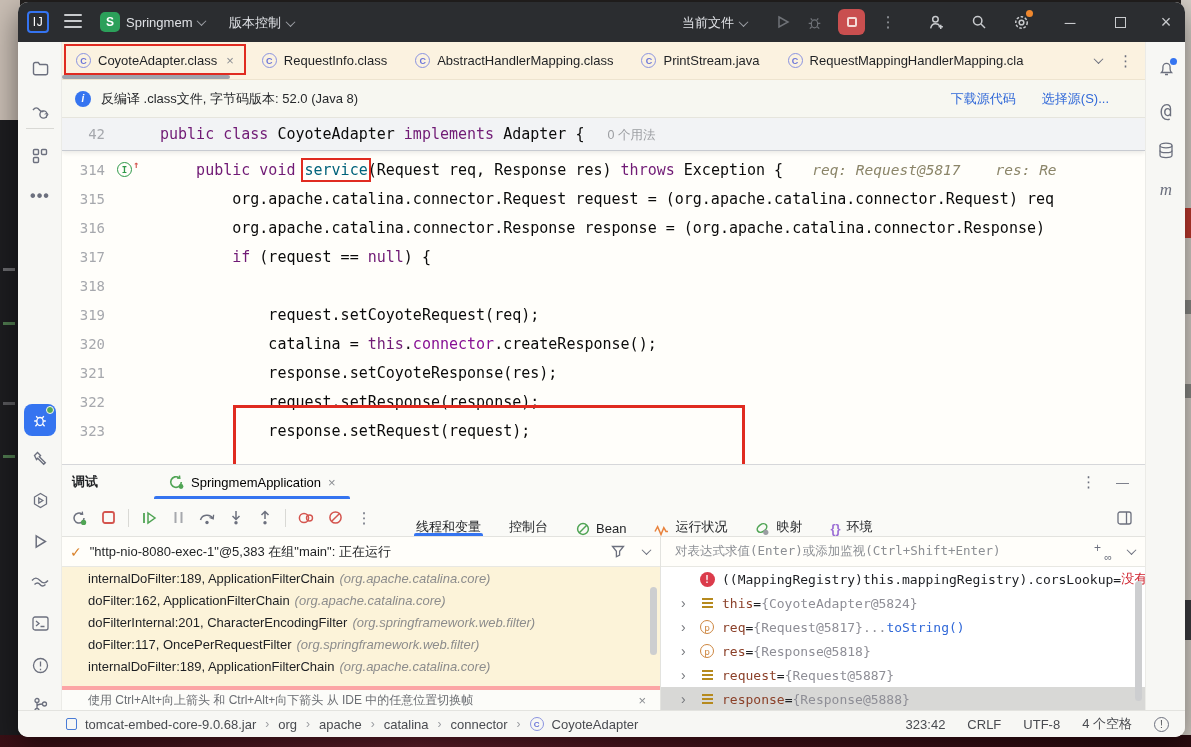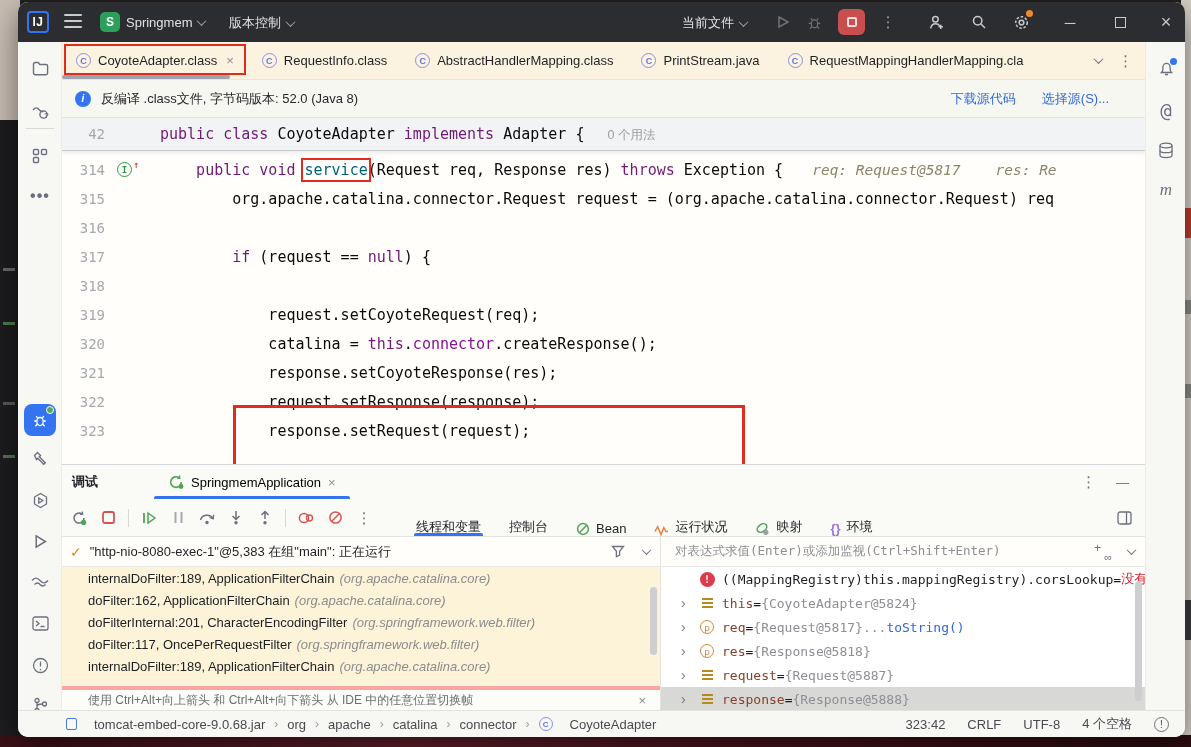--- a/index.html
+++ b/index.html
@@ -16,21 +16,21 @@
     background:linear-gradient(90deg,#3a1016,#63202c 35%,#4a141d 60%,#2c0c10); }
 
   
   .ide { position:absolute; left:18px; top:2px; width:1167px; height:735px; background:#fdfcf8;
     border-radius:10px; box-shadow:0 10px 30px rgba(0,0,0,.5); overflow:hidden; }
 
   
   .tb { position:absolute; left:0; top:0; width:100%; height:40px; background:#2b2d30; color:#dfe1e5;
     display:flex; align-items:center; font-size:13px; }
   .tb-logo { position:absolute; left:9px; top:9px; width:22px; height:22px; border:2px solid #3574f0; border-radius:4px;
-    color:#fff; font-size:12px; font-weight:bold; display:flex; align-items:center; justify-content:center; letter-spacing:.5px; }
+    color:#fff; font-size:12px; font-weight:normal; display:flex; align-items:center; justify-content:center; letter-spacing:.5px; }
   .tb-burger { position:absolute; left:46px; top:12px; width:18px; height:14px; display:flex; flex-direction:column; justify-content:space-between; cursor:pointer; }
   .tb-burger i { display:block; height:2px; background:#c8cacd; border-radius:1px; }
   .tb-item { display:flex; align-items:center; gap:6px; cursor:pointer; color:#dfe1e5; }
   .pbadge { width:20px; height:20px; border-radius:5px; background:#2ca05a; color:#fff; font-size:12px; font-weight:bold;
     display:flex; align-items:center; justify-content:center; }
   .tb-proj { position:absolute; left:82px; top:10px; }
   .tb-vcs { position:absolute; left:211px; top:12px; }
   .tb-runcfg { position:absolute; left:664px; top:12px; }
   .chev { width:7px; height:7px; border-right:1.6px solid #9da0a6; border-bottom:1.6px solid #9da0a6; display:inline-block; }
   .chev.dn { transform:rotate(45deg) translate(-1px,-1px); }
@@ -156,21 +156,21 @@
   .verr { color:#cf222e; }
   .vellip { color:#8e8e96; }
   .vlink { color:#3068d8; }
   .vexpr { color:#1d1f23; }
   .vscroll { position:absolute; right:3px; top:44px; width:7px; height:120px; background:#cdced0; border-radius:4px; }
 
   
   .sbar { position:absolute; left:0; bottom:0; width:100%; height:27px; background:#f7f7f4; border-top:1px solid #e3e3df;
     display:flex; align-items:center; font-size:13px; color:#494b50; padding-left:48px; }
   .crumbs { display:flex; align-items:center; gap:9px; }
-  .crumb { display:flex; align-items:center; gap:17px; cursor:pointer; }
+  .crumb { display:flex; align-items:center; gap:8px; cursor:pointer; }
   .csep { color:#9b9da1; font-size:12px; }
   .jaricon { width:11px; height:12px; border:1.6px solid #4a7cd6; border-radius:2px; }
   .cicon.small { width:14px; height:14px; font-size:8px; }
   .sbar-right { margin-left:auto; display:flex; align-items:center; gap:22px; padding-right:16px; }
   .excl { width:15px; height:15px; border:1.4px solid #6c707e; border-radius:50%; font-size:10px; display:flex; align-items:center; justify-content:center; }
 
   svg { display:block; }
 </style>
 </head>
 <body>
@@ -392,21 +392,21 @@
 
       <div class="editor">
         <div class="sticky">
           <span class="ln">42</span>
           <span class="gut"></span>
           <span class="code" id="sticky-code"><span class="tk c-kw">public class </span><span class="tk c-plain">CoyoteAdapter </span><span class="tk c-kw">implements </span><span class="tk c-plain">Adapter { </span><span class="usages">0 个用法</span></span>
         </div>
         <div class="codewrap" id="code">
             <div class="cl"><span class="ln">314</span><span class="gut"><span class="ovr-icon">I<em>↑</em></span></span><span class="code" style="padding-left: 4ch;"><span class="tk c-kw">public void </span><span class="tk c-decl redbox-inline">service</span><span class="tk c-plain">(Request req, Response res) </span><span class="tk c-kw">throws </span><span class="tk c-plain">Exception { </span><span class="tk c-hint">req: Request@5817    res: Re</span></span></div>
             <div class="cl"><span class="ln">315</span><span class="gut"></span><span class="code" style="padding-left: 8ch;"><span class="tk c-plain">org.apache.catalina.connector.Request request = (org.apache.catalina.connector.Request) req</span></span></div>
-            <div class="cl"><span class="ln">316</span><span class="gut"></span></div>
+            <div class="cl"><span class="ln">316</span><span class="gut"></span><span class="code" style="padding-left: 8ch;"><span class="tk c-plain">org.apache.catalina.connector.Response response = (org.apache.catalina.connector.Response)</span></span></div>
             <div class="cl"><span class="ln">317</span><span class="gut"></span><span class="code" style="padding-left: 8ch;"><span class="tk c-kw">if </span><span class="tk c-plain">(request == </span><span class="tk c-kw">null</span><span class="tk c-plain">) {</span></span></div>
             <div class="cl"><span class="ln">318</span><span class="gut"></span></div>
             <div class="cl"><span class="ln">319</span><span class="gut"></span><span class="code" style="padding-left: 12ch;"><span class="tk c-plain">request.setCoyoteRequest(req);</span></span></div>
             <div class="cl"><span class="ln">320</span><span class="gut"></span><span class="code" style="padding-left: 12ch;"><span class="tk c-plain">catalina = </span><span class="tk c-kw">this</span><span class="tk c-plain">.</span><span class="tk c-field">connector</span><span class="tk c-plain">.createResponse();</span></span></div>
             <div class="cl"><span class="ln">321</span><span class="gut"></span><span class="code" style="padding-left: 12ch;"><span class="tk c-plain">response.setCoyoteResponse(res);</span></span></div>
             <div class="cl"><span class="ln">322</span><span class="gut"></span><span class="code" style="padding-left: 12ch;"><span class="tk c-plain">request.setResponse(response);</span></span></div>
             <div class="cl"><span class="ln">323</span><span class="gut"></span><span class="code" style="padding-left: 12ch;"><span class="tk c-plain">response.setRequest(request);</span></span></div>
           </div>
         <div class="anno-block"></div>
 

